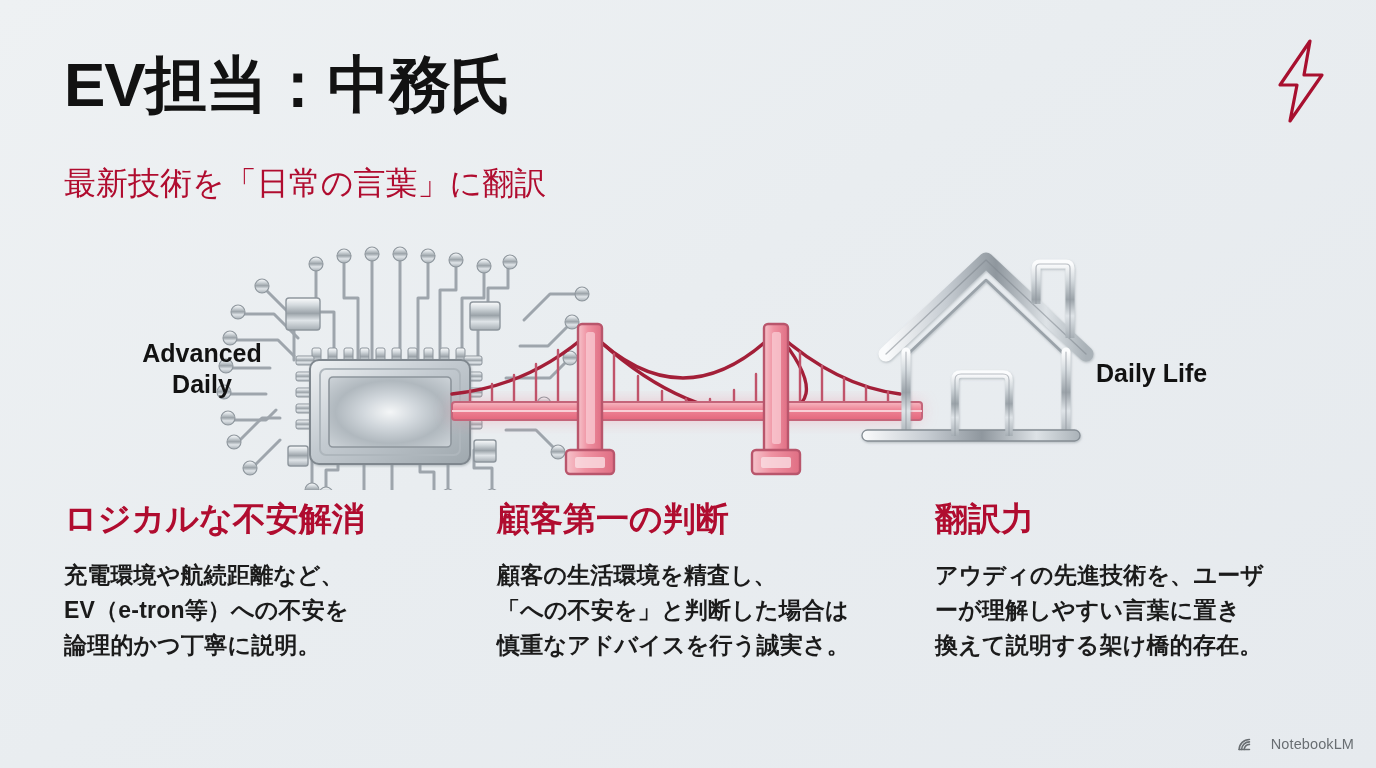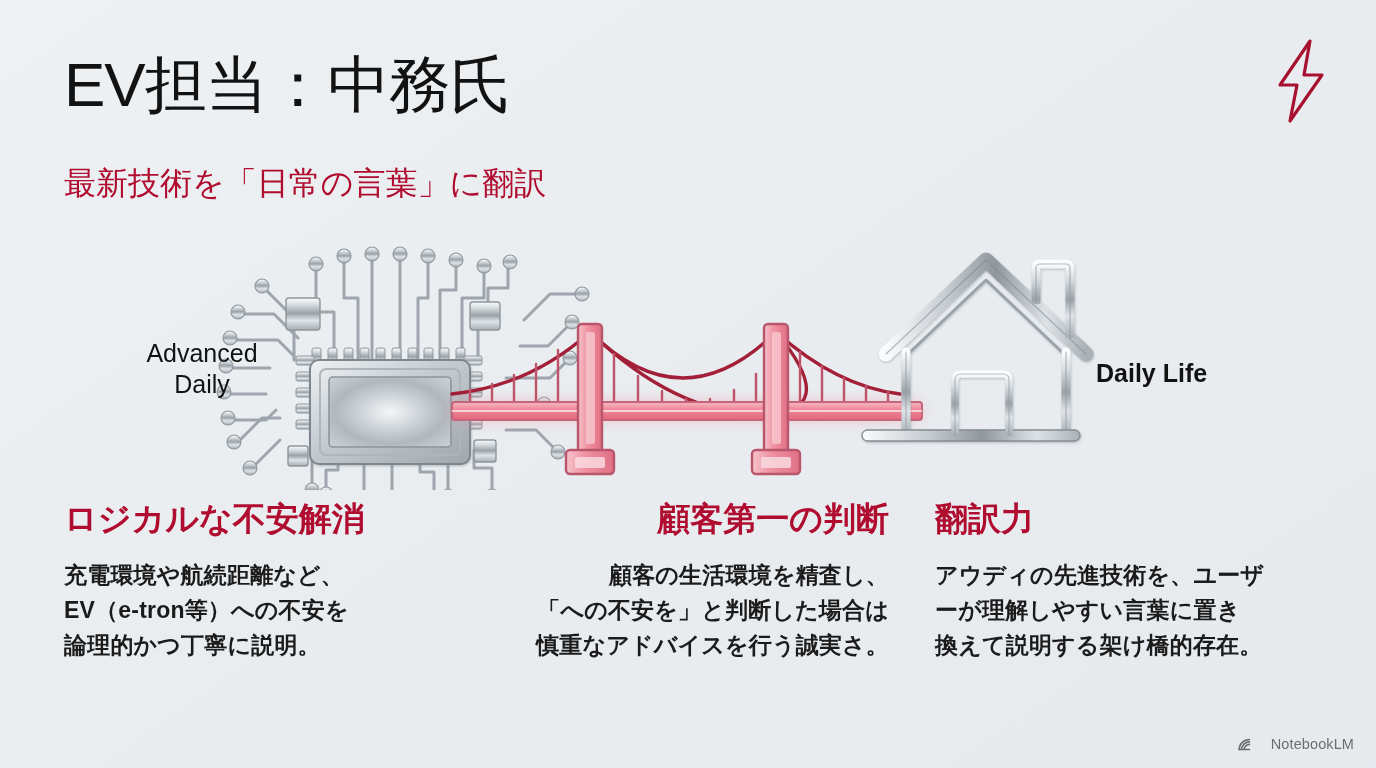--- a/index.html
+++ b/index.html
@@ -12,50 +12,50 @@
   }
   .slide{
     position:relative;width:1376px;height:768px;
     background:linear-gradient(145deg,#eef1f3 0%,#e9edf0 45%,#e6eaee 100%);
     overflow:hidden;
   }
 
   
   .title{
     position:absolute;left:64px;top:52px;
-    font-size:62px;font-weight:400;letter-spacing:-1px;
+    font-size:62px;font-weight:700;letter-spacing:-1px;
     color:#121212;line-height:1.06;white-space:nowrap;
   }
   .subtitle{
     position:absolute;left:64px;top:164px;
     font-size:32px;font-weight:400;letter-spacing:0px;
     color:#b00c2f;line-height:1.2;white-space:nowrap;
   }
 
   
   .bolt{position:absolute;right:40px;top:38px;width:70px;height:86px;}
 
   
   .illus{position:absolute;left:0;top:228px;width:1376px;height:262px;}
   .label-left{
     position:absolute;left:112px;top:338px;width:180px;
-    text-align:center;font-size:25px;font-weight:400;color:#121212;
+    text-align:center;font-size:25px;font-weight:700;color:#121212;
     line-height:1.22;
   }
   .label-right{
     position:absolute;left:1096px;top:358px;width:190px;
     text-align:left;font-size:25px;font-weight:700;color:#121212;
     line-height:1.22;
   }
 
   
   .cols{position:absolute;left:0;top:500px;width:1371px;height:200px;}
   .col{position:absolute;top:0;}
   .col.c1{left:64px;width:420px;}
-  .col.c2{left:469px;width:420px;text-align:right;}
+  .col.c2{left:497px;width:420px;}
   .col.c3{left:935px;width:400px;}
   .col h3{
     margin:0 0 20px 0;font-size:33px;font-weight:700;
     color:#b00c2f;line-height:1.15;white-space:nowrap;
   }
   .col p{
     margin:0;font-size:23px;font-weight:700;color:#1b1b1b;
     line-height:1.52;letter-spacing:0.2px;
   }
 

